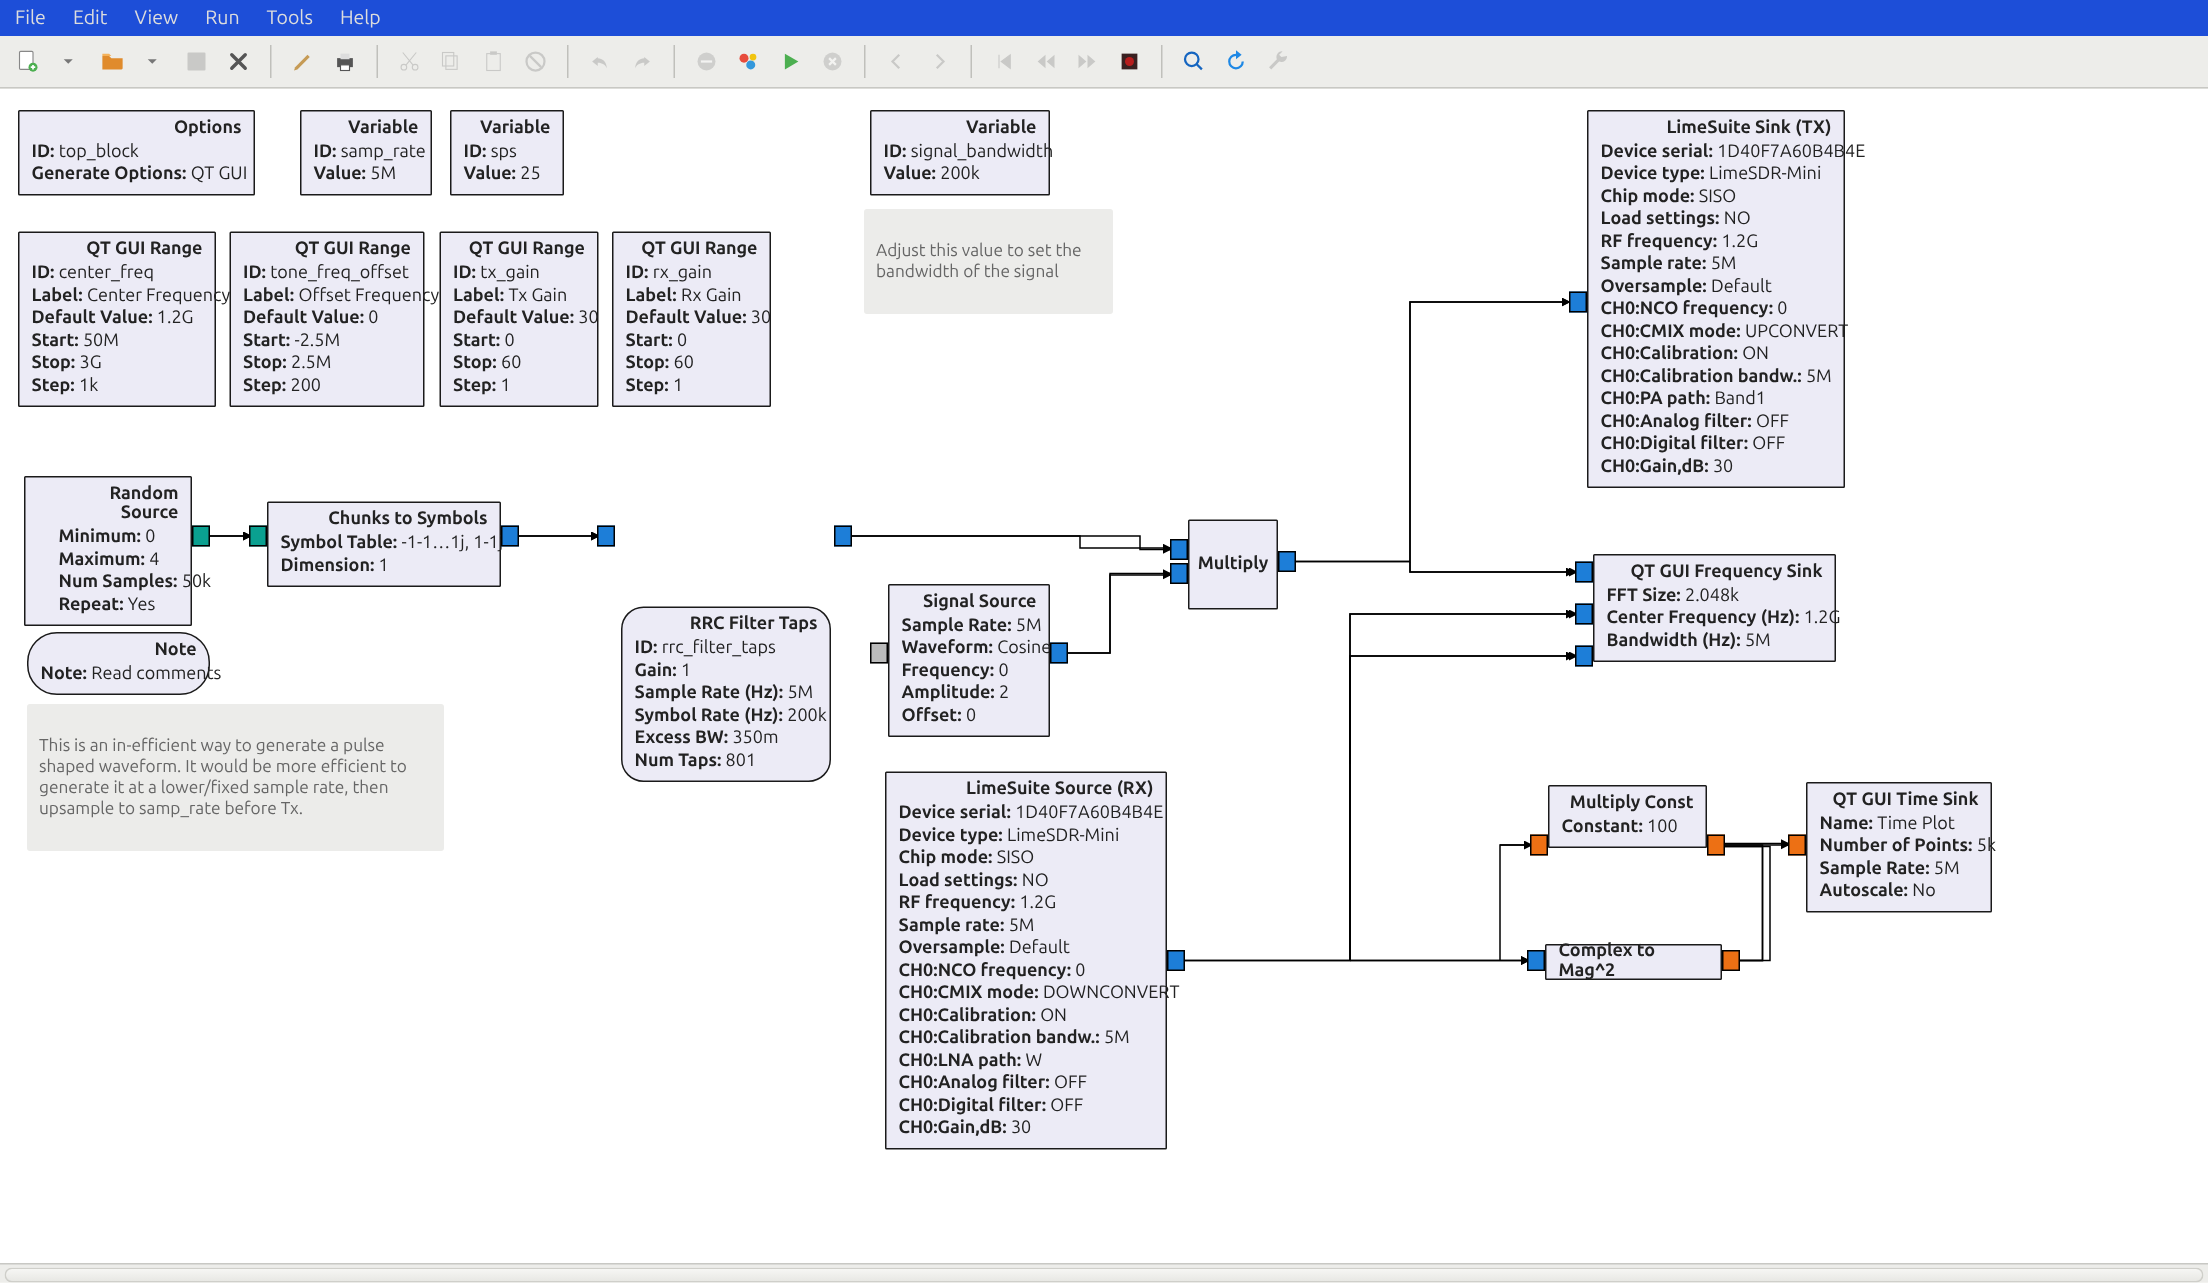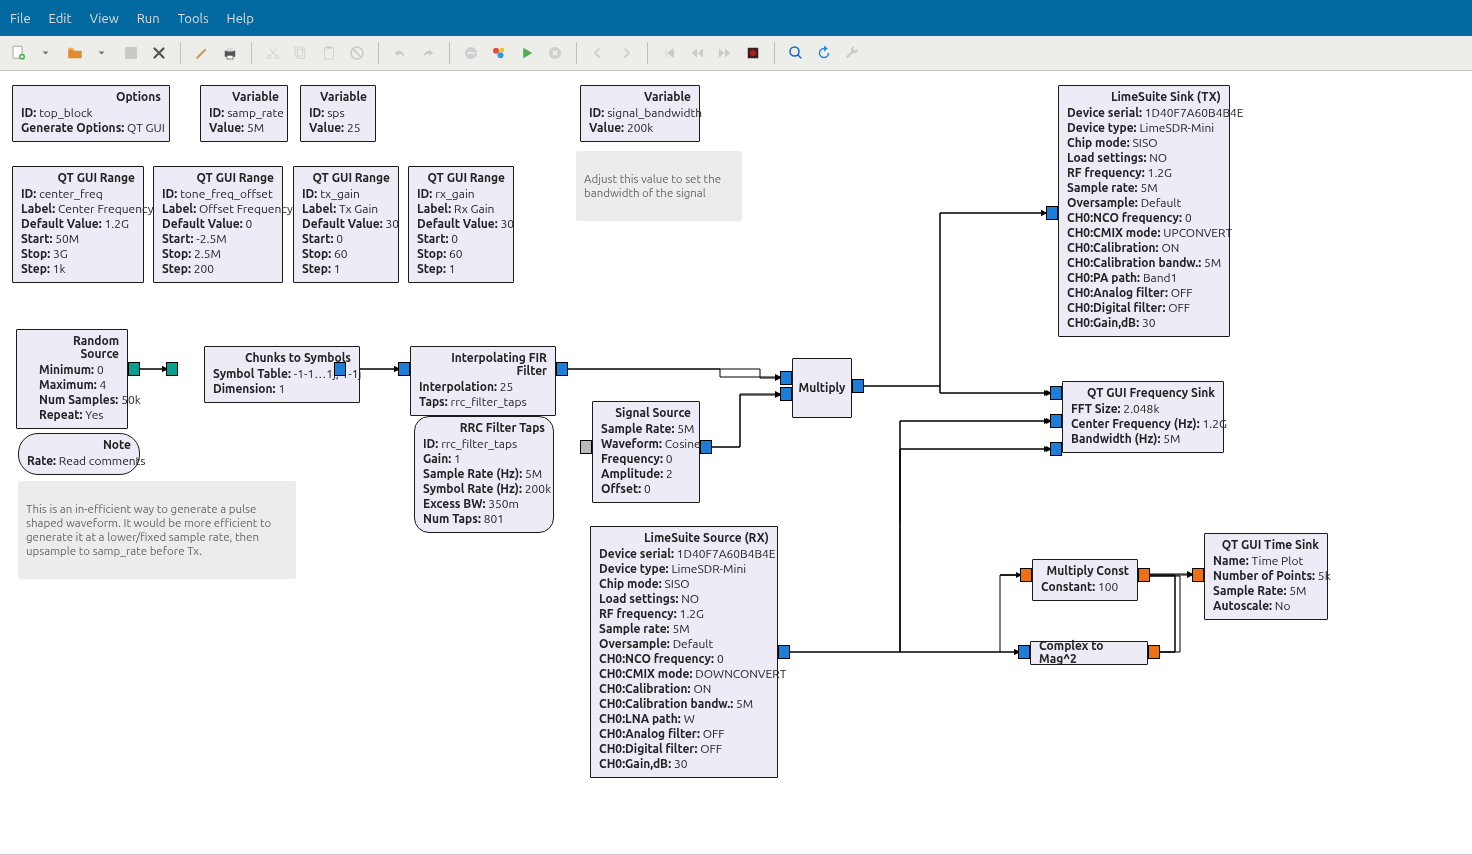--- a/index.html
+++ b/index.html
@@ -1,17 +1,17 @@
 <!DOCTYPE html>
 <html><head>
 <meta charset="utf-8">
 <style>
   html,body{margin:0;padding:0;font-family:Ubuntu,Arial,sans-serif;font-size:12px;background:#f6f6f4;color:#222;width:1472px;height:855px;overflow:hidden;}
   
-  .menubar{background:#0369a1;color:#ddd;height:36px;display:flex;align-items:center;padding:0 10px;gap:18px;font-size:13px;}
+  .menubar{background:#1d4ed8;color:#ddd;height:24px;display:flex;align-items:center;padding:0 10px;gap:18px;font-size:13px;}
   .menubar span{cursor:default;}
   
   .toolbar{height:34px;background:#ededea;border-bottom:1px solid #c8c8c4;display:flex;align-items:center;padding:0 6px;gap:2px;}
   .tbtn{width:26px;height:26px;display:flex;align-items:center;justify-content:center;border-radius:3px;color:#555;}
   .tbtn svg{width:18px;height:18px;}
   .tsep{width:1px;height:22px;background:#c0c0bb;margin:0 6px;}
   .dis{opacity:.35;}
   
   .canvas{position:relative;background:#fff;height:calc(855px - 24px - 34px - 14px);overflow:auto;}
   .hscroll{height:14px;background:#ededea;border-top:1px solid #c8c8c4;position:relative;}
@@ -335,39 +335,34 @@
 
   <div class="blk" style="left:16px;top:258px;width:112px;padding-left:22px;">
     <div class="title">Random Source</div>
     <div class="row"><b>Minimum: </b><span>0</span></div>
     <div class="row"><b>Maximum: </b><span>4</span></div>
     <div class="row"><b>Num Samples: </b><span>50k</span></div>
     <div class="row"><b>Repeat: </b><span>Yes</span></div>
   </div>
   <div class="port pc-teal" style="left:128px;top:291px;"></div>
 
-  <div class="blk" style="left:178px;top:275px;width:156px;margin-left:26px;">
+  <div class="blk" style="left:178px;top:275px;width:156px;">
     <div class="title">Chunks to Symbols</div>
     <div class="row"><b>Symbol Table: </b><span>-1-1…1j, 1-1j</span></div>
     <div class="row"><b>Dimension: </b><span>1</span></div>
   </div>
   <div class="port pc-teal" style="left:166px;top:291px;"></div>
   <div class="port pc-blue" style="left:334px;top:291px;"></div>
 
-  <div class="blk" style="left:410px;top:275px;width:146px;">
-    <div class="title">Interpolating FIR Filter</div>
-    <div class="row"><b>Interpolation: </b><span>25</span></div>
-    <div class="row"><b>Taps: </b><span>rrc_filter_taps</span></div>
-  </div>
   <div class="port pc-blue" style="left:398px;top:291px;"></div>
   <div class="port pc-blue" style="left:556px;top:291px;"></div>
 
   <div class="blk" style="left:18px;top:362px;width:122px;border-radius:20px;">
     <div class="title">Note</div>
-    <div class="row"><b>Rate: </b><span>Read comments</span></div>
+    <div class="row"><b>Note: </b><span>Read comments</span></div>
   </div>
   <div class="comment" style="left:18px;top:410px;width:262px;">This is an in-efficient way to generate a pulse
 shaped waveform. It would be more efficient
 to generate it at a lower/fixed sample rate, then
 upsample to samp_rate before Tx.</div>
 
   <div class="blk" style="left:414px;top:345px;width:140px;border-radius:15px;">
     <div class="title">RRC Filter Taps</div>
     <div class="row"><b>ID: </b><span>rrc_filter_taps</span></div>
     <div class="row"><b>Gain: </b><span>1</span></div>
@@ -438,21 +433,21 @@
     <div class="row"><b>CH0:CMIX mode: </b><span>DOWNCONVERT</span></div>
     <div class="row"><b>CH0:Calibration: </b><span>ON</span></div>
     <div class="row"><b>CH0:Calibration bandw.: </b><span>5M</span></div>
     <div class="row"><b>CH0:LNA path: </b><span>W</span></div>
     <div class="row"><b>CH0:Analog filter: </b><span>OFF</span></div>
     <div class="row"><b>CH0:Digital filter: </b><span>OFF</span></div>
     <div class="row"><b>CH0:Gain,dB: </b><span>30</span></div>
   </div>
   <div class="port pc-blue" style="left:778px;top:574px;"></div>
 
-  <div class="blk" style="left:1032px;top:488px;width:106px;">
+  <div class="blk" style="left:1032px;top:464px;width:106px;">
     <div class="title">Multiply Const</div>
     <div class="row"><b>Constant: </b><span>100</span></div>
   </div>
   <div class="port pc-orange" style="left:1020px;top:497px;"></div>
   <div class="port pc-orange" style="left:1138px;top:497px;"></div>
 
   <div class="blk" style="left:1030px;top:570px;width:118px;height:24px;display:flex;align-items:center;justify-content:flex-end;">
     <b>Complex to Mag^2</b>
   </div>
   <div class="port pc-blue" style="left:1018px;top:574px;"></div>

